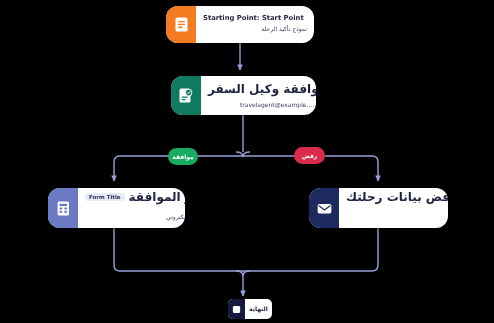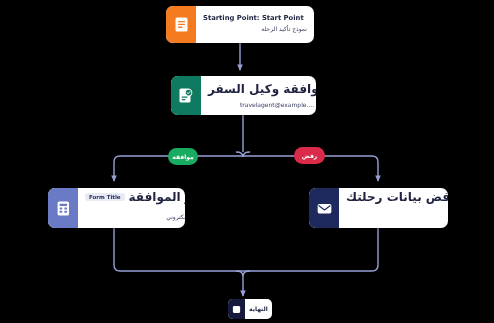--- a/index.html
+++ b/index.html
@@ -22,21 +22,21 @@
     width: 494px;
     height: 323px;
   }
 
   
   .node {
     position: absolute;
     display: flex;
     align-items: stretch;
     background: #ffffff;
-    border-radius: 7px;
+    border-radius: 12px;
     box-shadow: 0 1px 3px rgba(0,0,0,0.35);
     overflow: hidden;
     z-index: 3;
   }
   .node-icon {
     flex: 0 0 auto;
     width: 30px;
     display: flex;
     align-items: center;
     justify-content: center;

